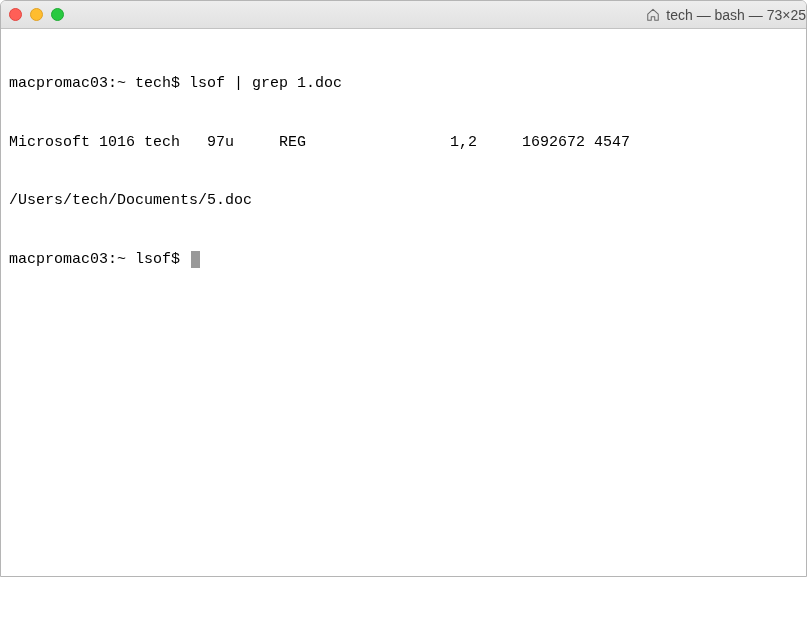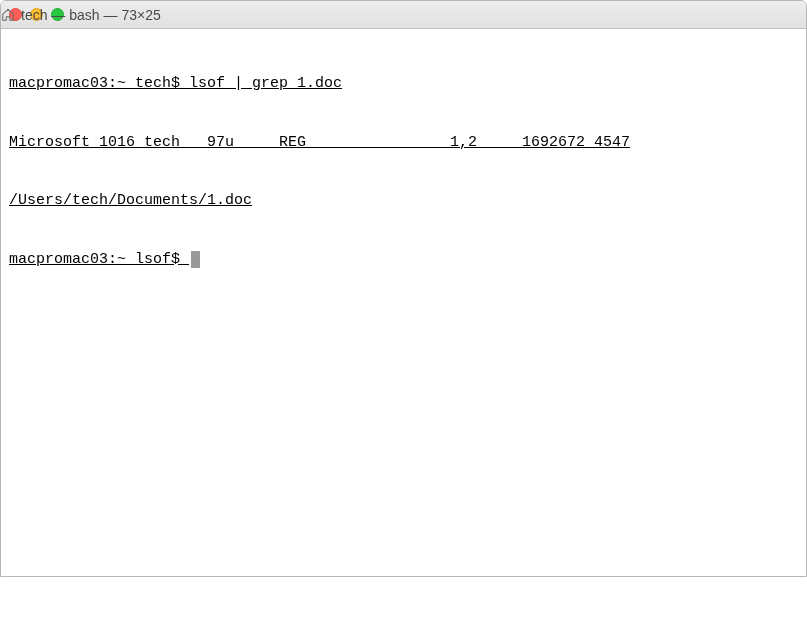--- a/index.html
+++ b/index.html
@@ -51,21 +51,21 @@
     }
     .tl-max {
       background: #28c940;
       border: 0.5px solid #1fab33;
     }
     .title-wrap {
       position: absolute;
       left: 0;
       right: 0;
       display: flex;
-      justify-content: flex-start;
+      justify-content: flex-end;
       align-items: center;
       pointer-events: none;
       gap: 6px;
     }
     .title-text {
       font-size: 14px;
       color: #4a4a4a;
       font-weight: 400;
     }
     .home-icon {
@@ -79,21 +79,20 @@
       font-size: 15px;
       line-height: 1.3;
       color: #000;
       white-space: pre;
       background: #fff;
       height: calc(100% - 28px);
       overflow: hidden;
     }
     .term-line {
       white-space: pre;
-      text-decoration: underline;
     }
     .cursor {
       display: inline-block;
       width: 9px;
       height: 17px;
       background: #999;
       vertical-align: text-bottom;
       margin-left: 2px;
     }
   </style>
@@ -112,16 +111,16 @@
         <svg viewBox="0 0 16 16" width="14" height="14">
           <path d="M8 1.5 L2 7 L2 14 L6 14 L6 10 L10 10 L10 14 L14 14 L14 7 Z" fill="none" stroke="#6a6a6a" stroke-width="1.2" stroke-linejoin="round"></path>
         </svg>
       </span>
       <span class="title-text">tech — bash — 73×25</span>
     </div>
   </div>
   <div class="terminal-body">
     <div class="term-line">macpromac03:~ tech$ lsof | grep 1.doc</div>
     <div class="term-line">Microsoft 1016 tech   97u     REG                1,2     1692672 4547</div>
-    <div class="term-line">/Users/tech/Documents/1.doc</div>
+    <div class="term-line">/Users/tech/Documents/5.doc</div>
     <div class="term-line"><span>macpromac03:~ lsof$ </span><span class="cursor"></span></div>
   </div>
 </div>
 
 </body></html>

